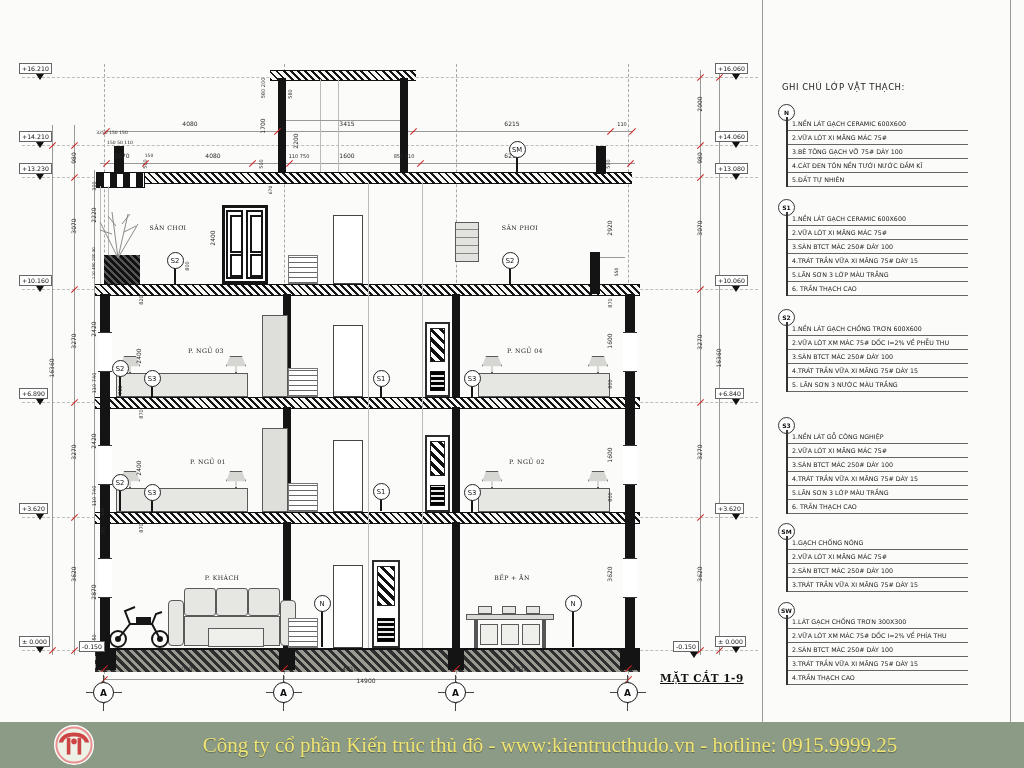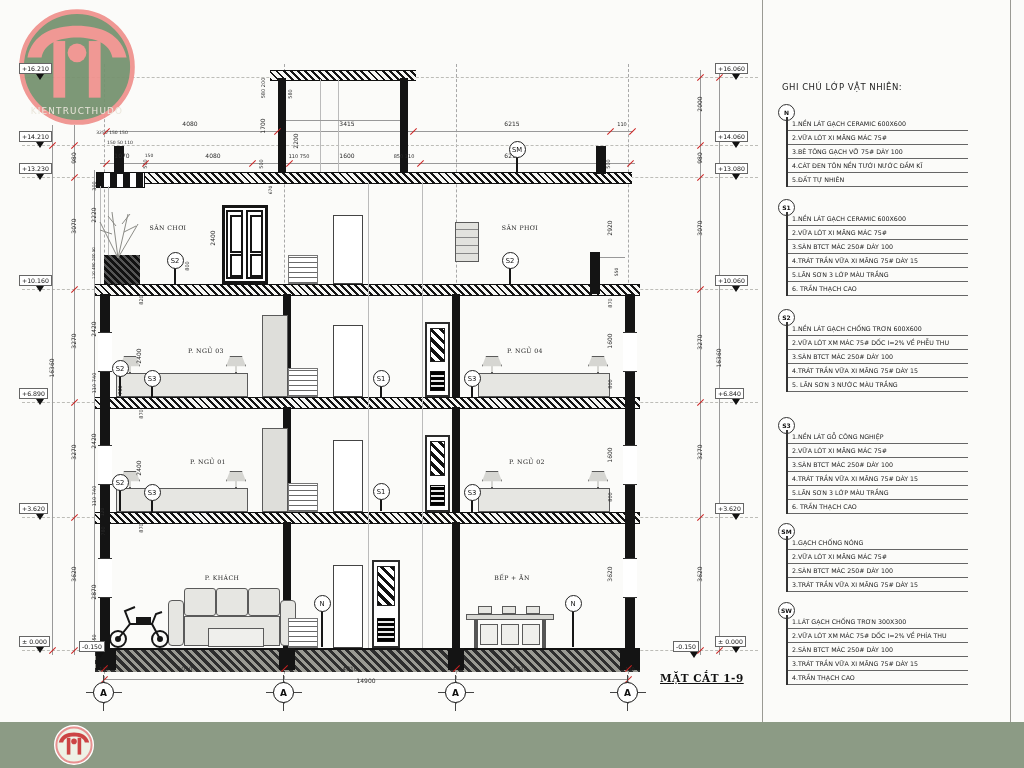--- a/index.html
+++ b/index.html
@@ -406,21 +406,21 @@
       </div>
       <div class="bubble" style="left: 610px; top: 675px;">
         <div class="bv"></div>
         <div class="bh"></div>
         <div class="bc">A</div>
       </div>
     </div>
 
   <div class="section-title">MẶT CẮT 1-9</div>
 
-  <div class="lg-title">GHI CHÚ LỚP VẬT NHIÊN:</div>
+  <div class="lg-title">GHI CHÚ LỚP VẬT THẠCH:</div>
   <div id="legend">
       <div class="lg-group" style="top: 104px;">
         <div class="lg-circle">N</div>
         <div class="lg-items">
           <div class="lg-item">1.NỀN LÁT GẠCH CERAMIC 600X600</div>
           <div class="lg-item">2.VỮA LÓT XI MĂNG MÁC 75#</div>
           <div class="lg-item">3.BÊ TÔNG GẠCH VỠ  75# DÀY 100</div>
           <div class="lg-item">4.CÁT ĐEN TÔN NỀN TƯỚI NƯỚC ĐẦM KĨ</div>
           <div class="lg-item">5.ĐẤT TỰ NHIÊN</div>
         </div>
@@ -474,34 +474,25 @@
           <div class="lg-item">2.SÀN BTCT MÁC 250# DÀY 100</div>
           <div class="lg-item">3.TRÁT TRẦN VỮA XI MĂNG 75# DÀY 15</div>
           <div class="lg-item">4.TRẦN THẠCH CAO</div>
         </div>
       </div>
     </div>
 
   <div class="panel-line" style="left:762px;"></div>
   <div class="panel-line" style="left:1010px;"></div>
 
-  <div id="logo">
-    <svg width="118" height="118" viewBox="0 0 100 100">
-      <circle cx="50" cy="50" r="47" fill="#76926f" stroke="#f0928e" stroke-width="4"></circle>
-      <path d="M8,42 C12,22 30,15 50,15 C70,15 88,22 92,42 L80,42 C78,30 65,25 50,25 C35,25 22,30 20,42 Z" fill="#f0928e"></path>
-      <rect x="30" y="28" width="10" height="48" fill="#f0928e"></rect>
-      <rect x="60" y="28" width="10" height="48" fill="#f0928e"></rect>
-      <circle cx="50" cy="38" r="8" fill="#f0928e"></circle>
-      <text x="50" y="90" text-anchor="middle" font-size="7.5" letter-spacing="1" fill="#e9e5da" font-family="DejaVu Sans, sans-serif">KIENTRUCTHUDO</text>
-    </svg>
-  </div>
 </div>
 
 <div id="footer">
   <svg width="40" height="40" viewBox="0 0 100 100">
     <circle cx="50" cy="50" r="48" fill="#eef2e6" stroke="#ffffff" stroke-width="4"></circle>
     <circle cx="50" cy="50" r="44" fill="none" stroke="#e89090" stroke-width="5"></circle>
     <path d="M12,44 C16,26 32,19 50,19 C68,19 84,26 88,44 L77,44 C75,33 63,29 50,29 C37,29 25,33 23,44 Z" fill="#c44"></path>
     <rect x="32" y="32" width="9" height="42" fill="#c44"></rect>
     <rect x="59" y="32" width="9" height="42" fill="#c44"></rect>
     <circle cx="50" cy="41" r="7" fill="#c44"></circle>
   </svg>
+  <div class="ftext">Công ty cổ phần Kiến trúc thủ đô - www:kientructhudo.vn - hotline: 0915.9999.25</div>
 </div>
 
 </body></html>

